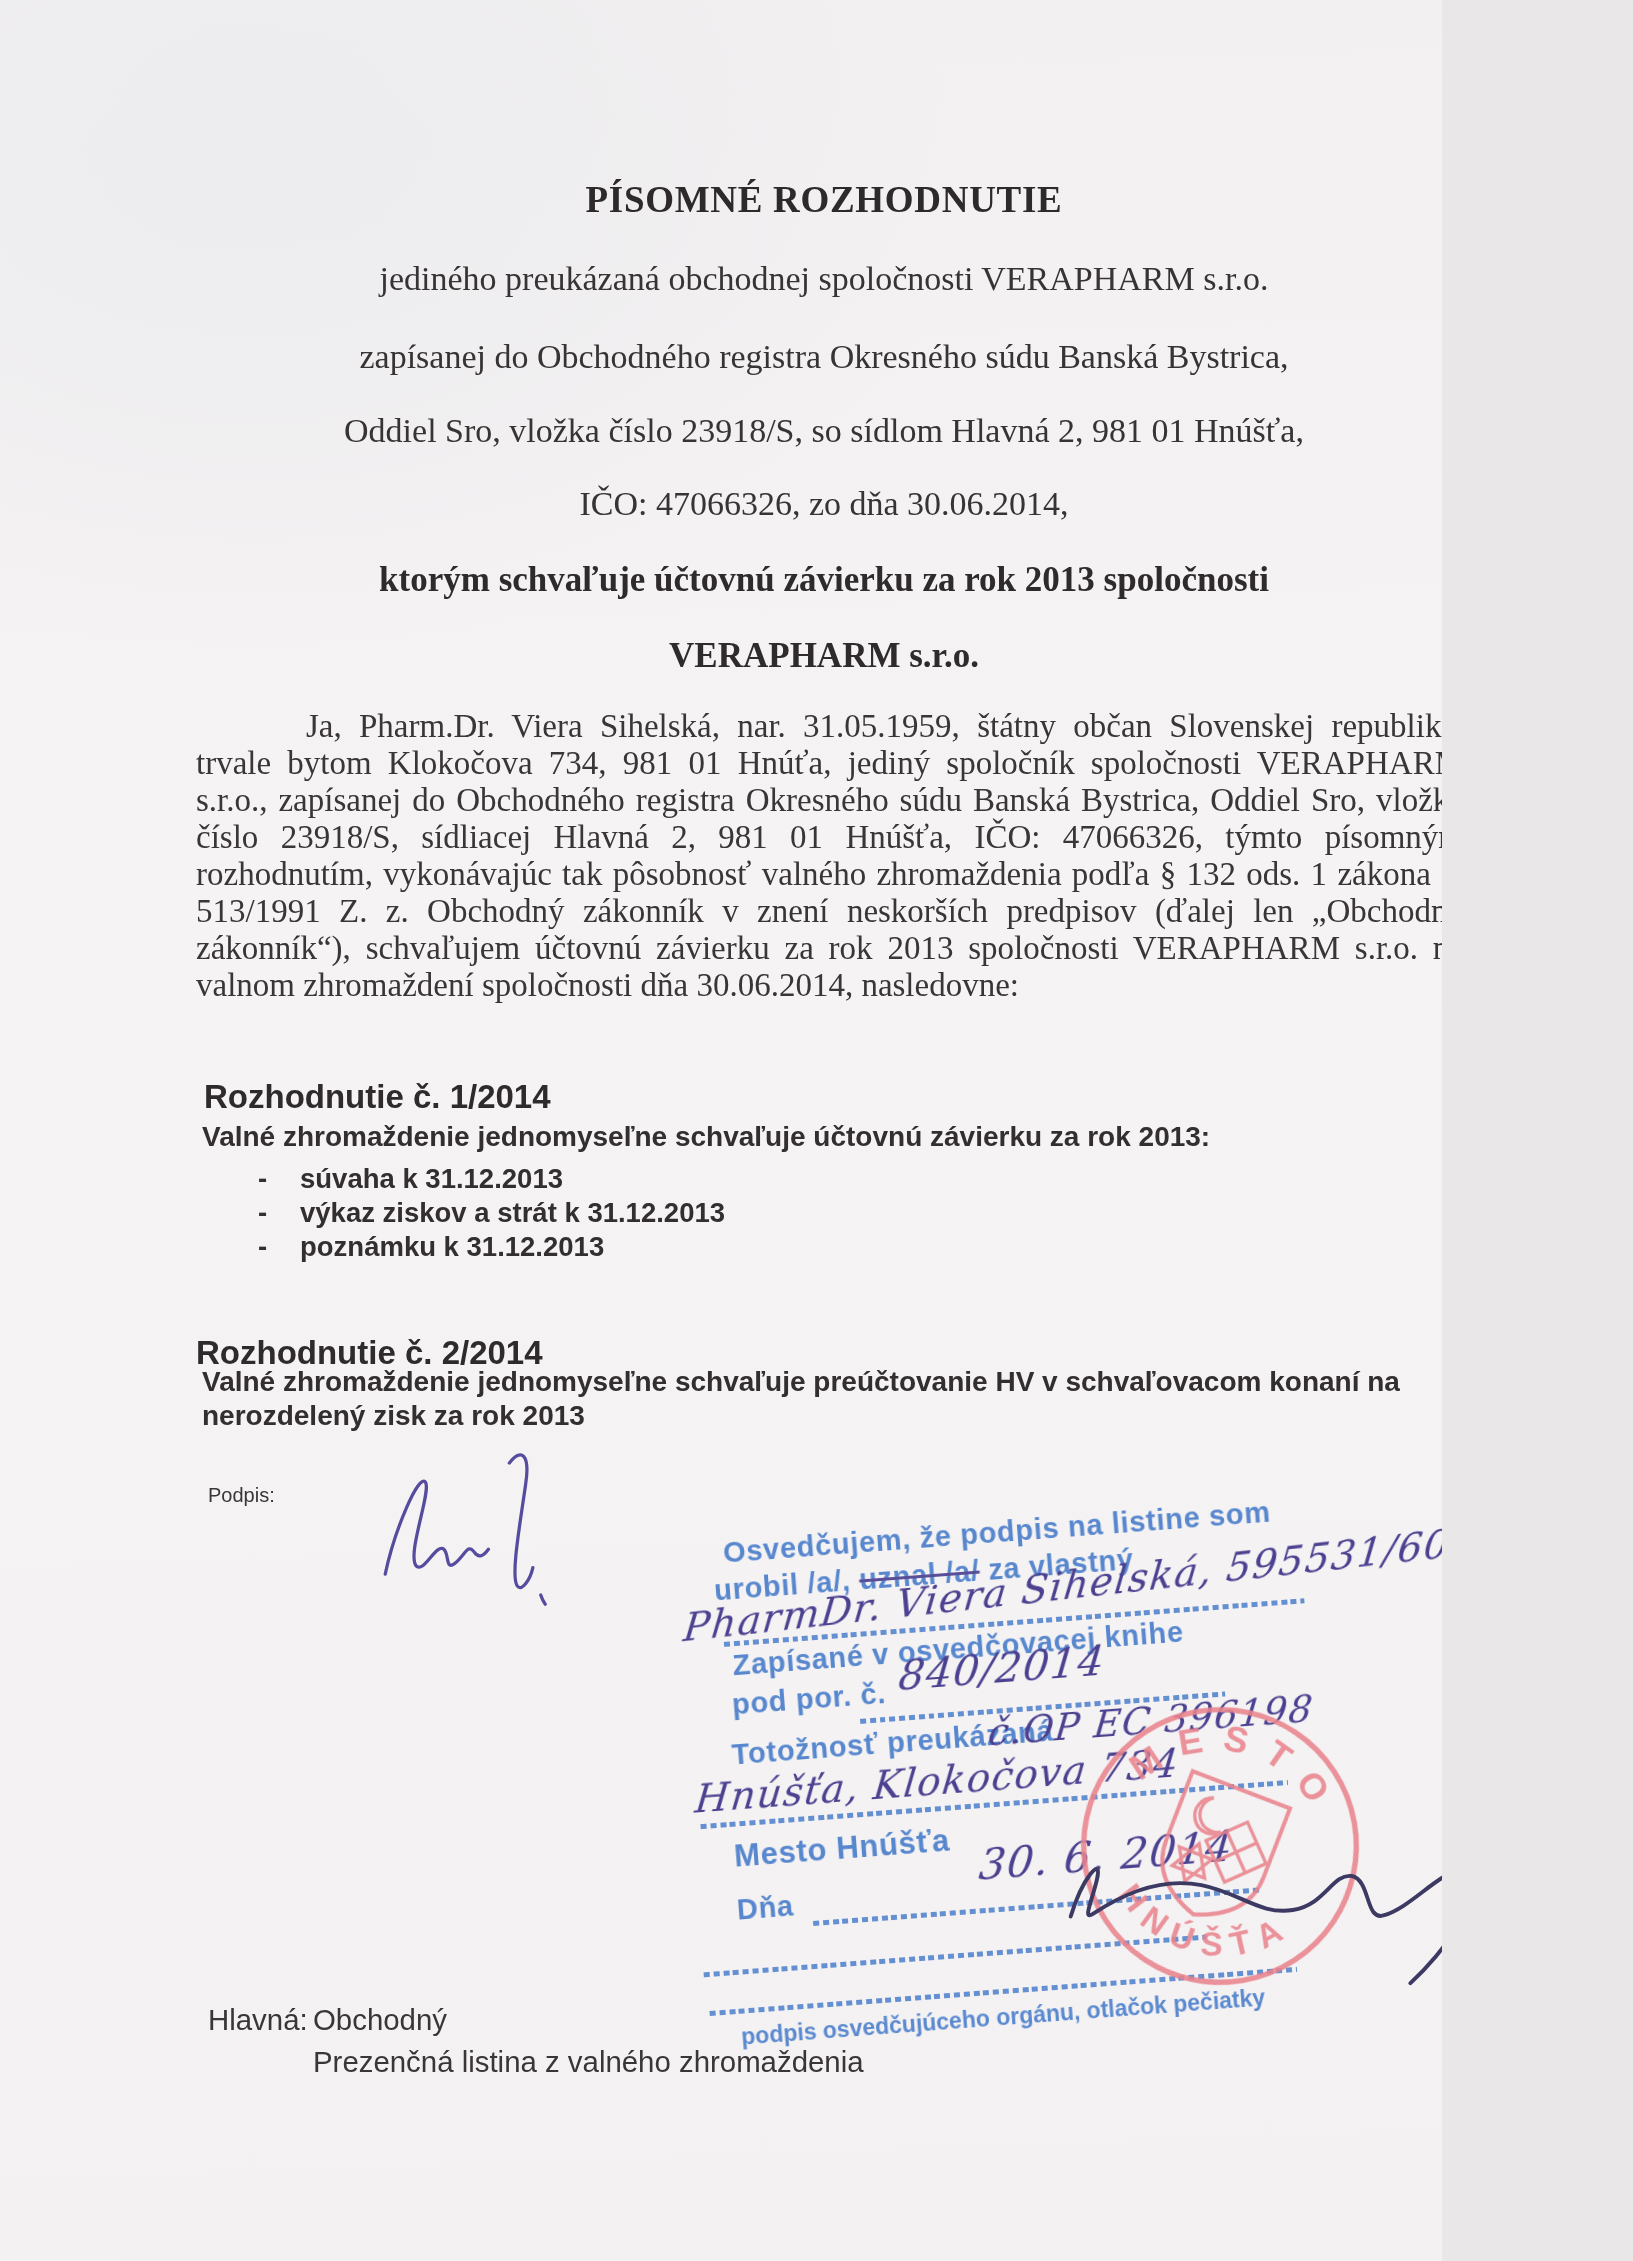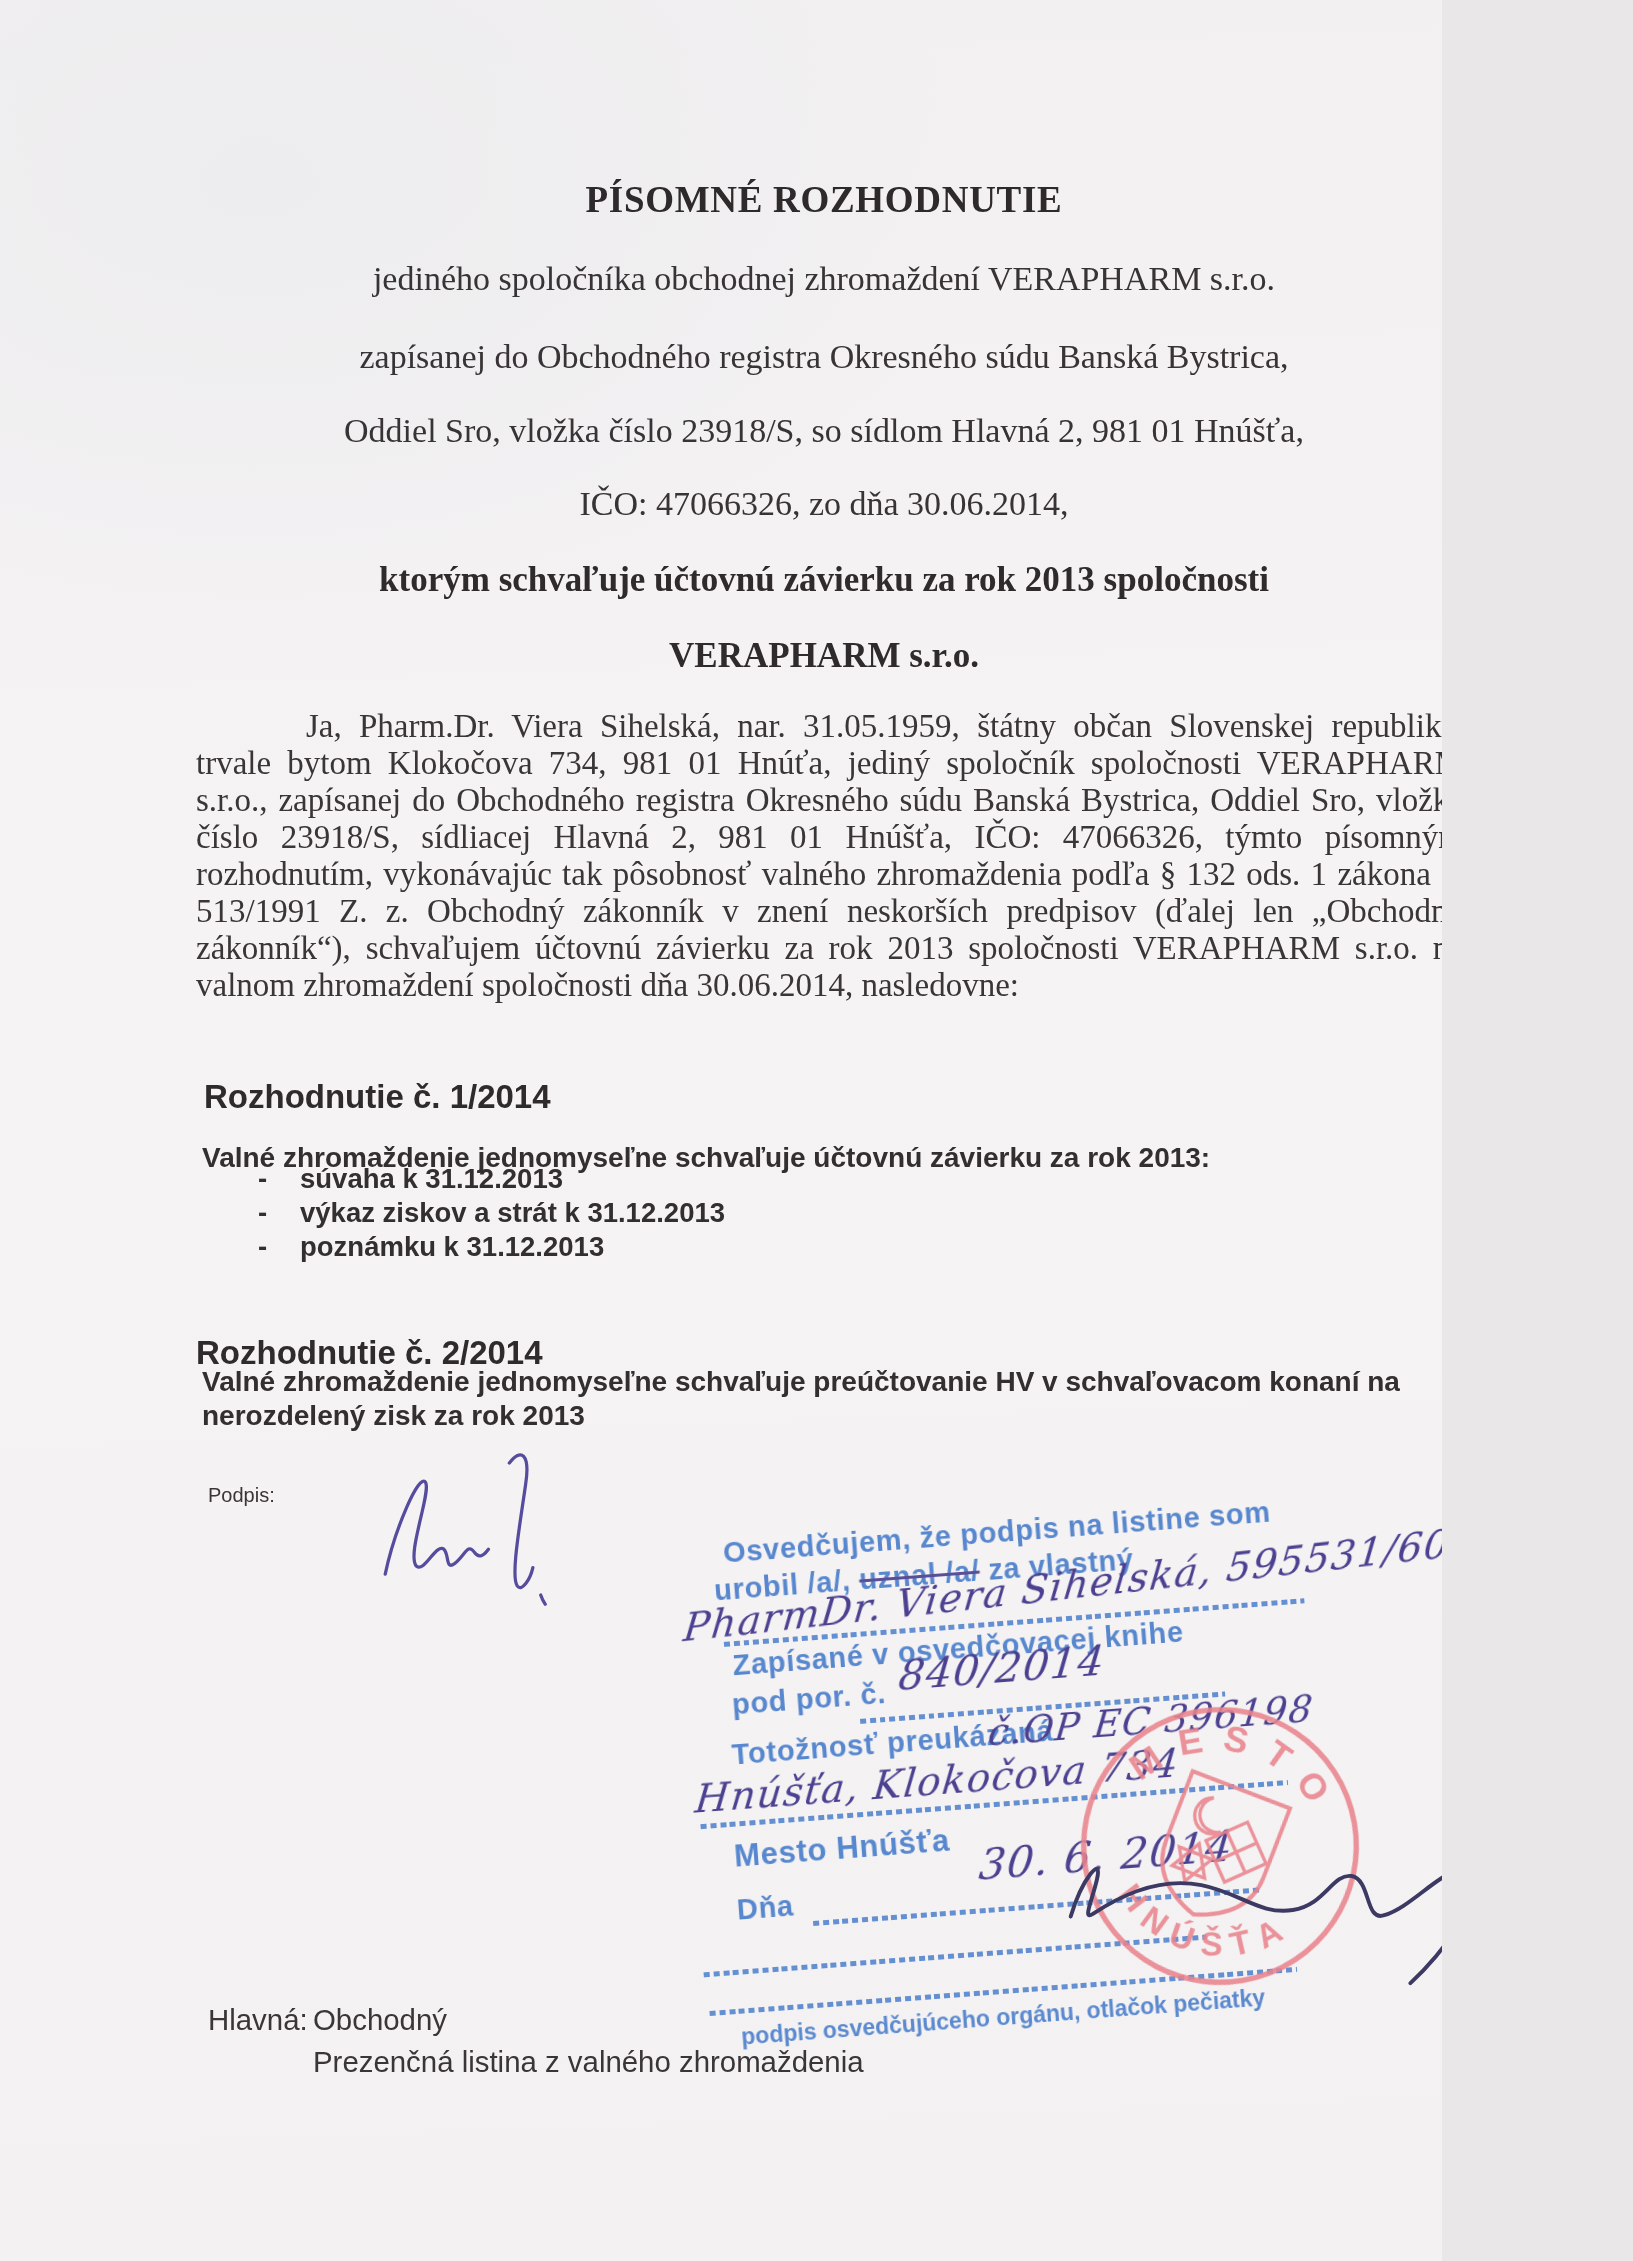--- a/index.html
+++ b/index.html
@@ -48,32 +48,32 @@
   
   #round-stamp{left:1073px;top:1699px;transform:rotate(12deg);opacity:.88;filter:blur(0.3px);}
 </style>
 </head>
 <body>
 
 <div id="page">
 
   <div class="abs center-line doc-title serif" style="top:178px;">PÍSOMNÉ ROZHODNUTIE</div>
 
-  <div class="abs center-line intro serif" style="top:260px;">jediného spoločníka obchodnej zhromaždení VERAPHARM s.r.o.</div>
+  <div class="abs center-line intro serif" style="top:260px;">jediného preukázaná obchodnej spoločnosti VERAPHARM s.r.o.</div>
   <div class="abs center-line intro serif" style="top:338px;">zapísanej do Obchodného registra Okresného súdu Banská Bystrica,</div>
   <div class="abs center-line intro serif" style="top:412px;">Oddiel Sro, vložka číslo 23918/S, so sídlom Hlavná 2, 981 01 Hnúšťa,</div>
   <div class="abs center-line intro serif" style="top:485px;">IČO: 47066326, zo dňa 30.06.2014,</div>
 
   <div class="abs center-line intro-bold serif" style="top:560px;">ktorým schvaľuje účtovnú závierku za rok 2013 spoločnosti</div>
   <div class="abs center-line intro-bold serif" style="top:636px;">VERAPHARM s.r.o.</div>
 
   <div class="abs body-par serif" style="top:708px;">Ja, Pharm.Dr. Viera Sihelská, nar. 31.05.1959, štátny občan Slovenskej republiky, trvale bytom Klokočova 734, 981 01 Hnúťa, jediný spoločník spoločnosti VERAPHARM s.r.o., zapísanej do Obchodného registra Okresného súdu Banská Bystrica, Oddiel Sro, vložka číslo 23918/S, sídliacej Hlavná 2, 981 01 Hnúšťa, IČO: 47066326, týmto písomným rozhodnutím, vykonávajúc tak pôsobnosť valného zhromaždenia podľa § 132 ods. 1 zákona č. 513/1991 Z. z. Obchodný zákonník v znení neskorších predpisov (ďalej len „Obchodný zákonník“), schvaľujem účtovnú závierku za rok 2013 spoločnosti VERAPHARM s.r.o. na valnom zhromaždení spoločnosti dňa 30.06.2014, nasledovne:</div>
 
   <div class="abs sans h-decision" style="left:204px;top:1078px;">Rozhodnutie č. 1/2014</div>
-  <div class="abs sans lead" style="left:202px;top:1121px;margin-top:21px;">Valné zhromaždenie jednomyseľne schvaľuje účtovnú závierku za rok 2013:</div>
+  <div class="abs sans lead" style="left:202px;top:1121px;">Valné zhromaždenie jednomyseľne schvaľuje účtovnú závierku za rok 2013:</div>
 
   <div class="abs sans bullet-row" style="left:258px;top:1163px;">
     <span class="bullet-dash">-</span>
     <span>súvaha k 31.12.2013</span>
   </div>
   <div class="abs sans bullet-row" style="left:258px;top:1197px;">
     <span class="bullet-dash">-</span>
     <span>výkaz ziskov a strát k 31.12.2013</span>
   </div>
   <div class="abs sans bullet-row" style="left:258px;top:1231px;">

